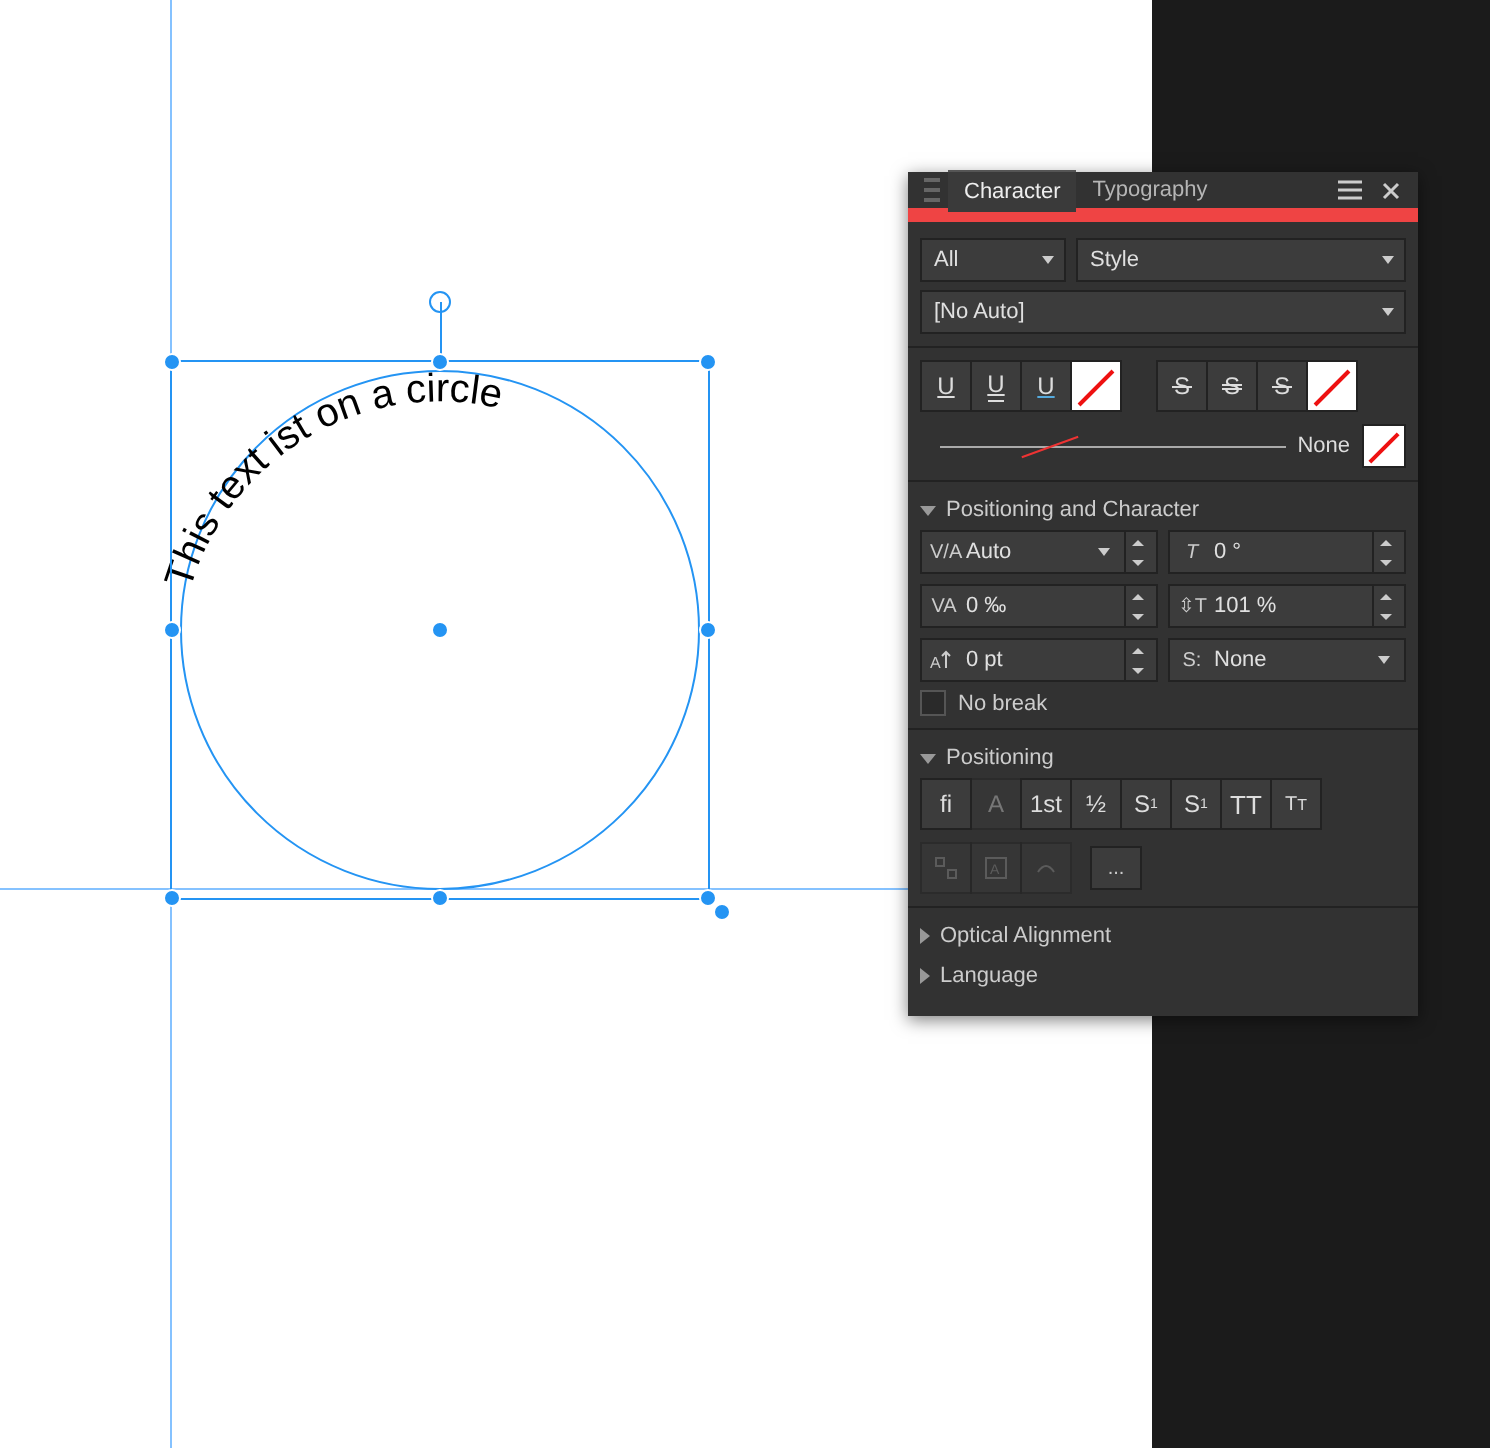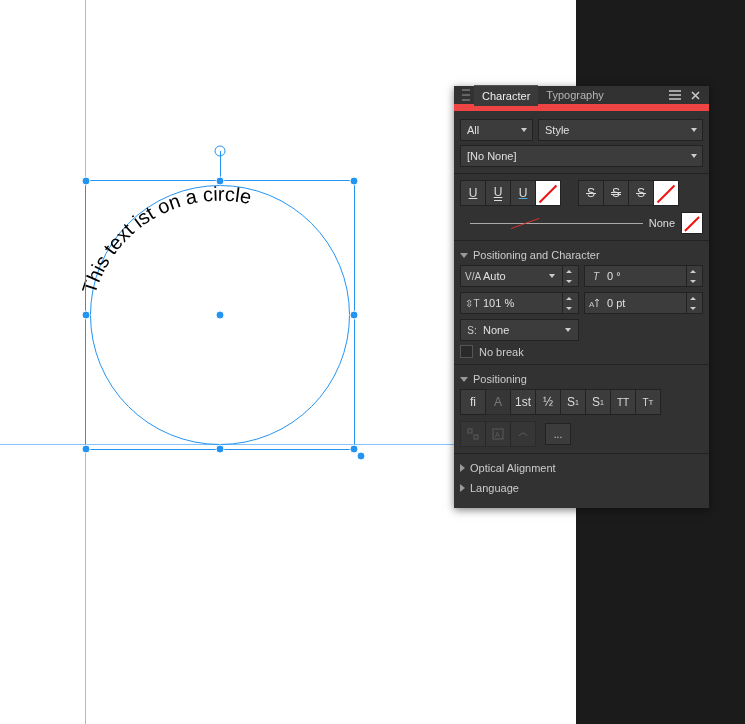--- a/index.html
+++ b/index.html
@@ -158,21 +158,21 @@
           <span>All</span>
         </div>
       <div class="dd" style="flex:1">
           <span>Style</span>
         </div>
     </div>
 
 
     <div class="row">
       <div class="dd row-full">
-          <span>[No None]</span>
+          <span>[No Auto]</span>
         </div>
     </div>
 
     <div class="hr"></div>
 
 
     <div class="row">
       <div class="btn-grp">
         <div class="tool-btn">
             <span class="u1">U</span>
@@ -225,20 +225,28 @@
         </div>
       <div class="num-field">
           <span class="ico"><i>T</i></span>
           <span class="val">0 °</span>
           <div class="spinner">
             <div class="up"></div>
             <div class="dn"></div>
           </div>
         </div>
 
+      <div class="num-field">
+          <span class="ico">VA</span>
+          <span class="val">0 ‰</span>
+          <div class="spinner">
+            <div class="up"></div>
+            <div class="dn"></div>
+          </div>
+        </div>
       <div class="num-field">
           <span class="ico">⇳T</span>
           <span class="val">101 %</span>
           <div class="spinner">
             <div class="up"></div>
             <div class="dn"></div>
           </div>
         </div>
 
       <div class="num-field">
@@ -274,21 +282,21 @@
         <span>Positioning</span>
       </div>
 
     <div class="row btn-grp">
       <div class="tool-btn">fi</div>
       <div class="tool-btn" style="opacity:.4">A</div>
       <div class="tool-btn">1st</div>
       <div class="tool-btn">½</div>
       <div class="tool-btn">S<sup style="font-size:7px">1</sup></div>
       <div class="tool-btn">S<sub style="font-size:7px">1</sub></div>
-      <div class="tool-btn" style="font-size:10px">TT</div>
+      <div class="tool-btn" style="font-size:13px">TT</div>
       <div class="tool-btn" style="font-size:10px">T<span style="font-size:8px">T</span></div>
     </div>
 
     <div class="row btn-grp" style="margin-top:6px">
       <div class="tool-btn" style="opacity:.4">
           <svg width="12" height="12" viewBox="0 0 12 12">
             <rect x="1" y="1" width="4" height="4" fill="none" stroke="#999"></rect>
             <rect x="7" y="7" width="4" height="4" fill="none" stroke="#999"></rect>
           </svg>
         </div>

